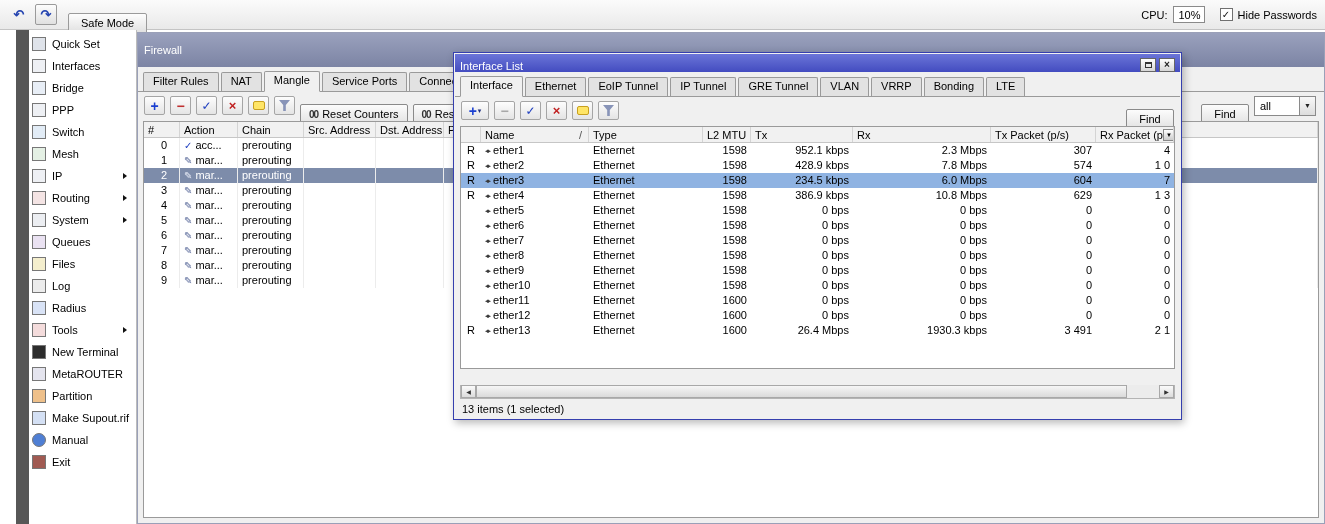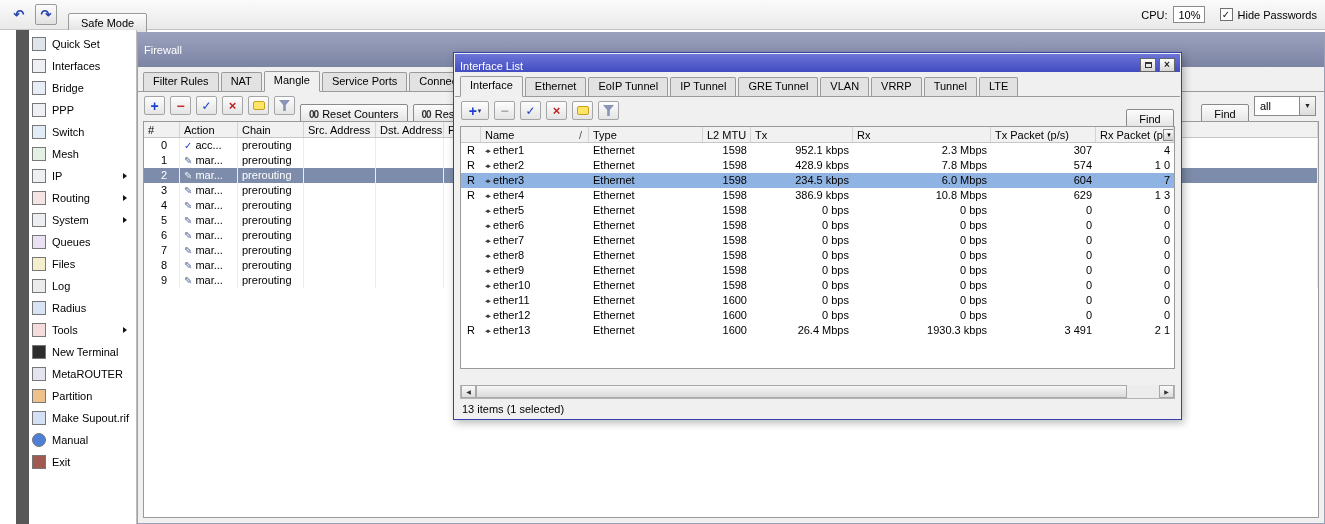--- a/index.html
+++ b/index.html
@@ -423,21 +423,21 @@
     </span>
   </div>
   <div class="tabs" id="il-tabs">
       <div class="tab active">Interface</div>
       <div class="tab">Ethernet</div>
       <div class="tab">EoIP Tunnel</div>
       <div class="tab">IP Tunnel</div>
       <div class="tab">GRE Tunnel</div>
       <div class="tab">VLAN</div>
       <div class="tab">VRRP</div>
-      <div class="tab">Tunnel</div>
+      <div class="tab">Bonding</div>
       <div class="tab">LTE</div>
     </div>
   <div class="toolbar">
     <div class="ti wide">
       <span class="g-add">+</span>
       <span class="g-dd">▾</span>
     </div>
     <div class="ti">
         <span class="g-rem disabled">−</span>
       </div>

